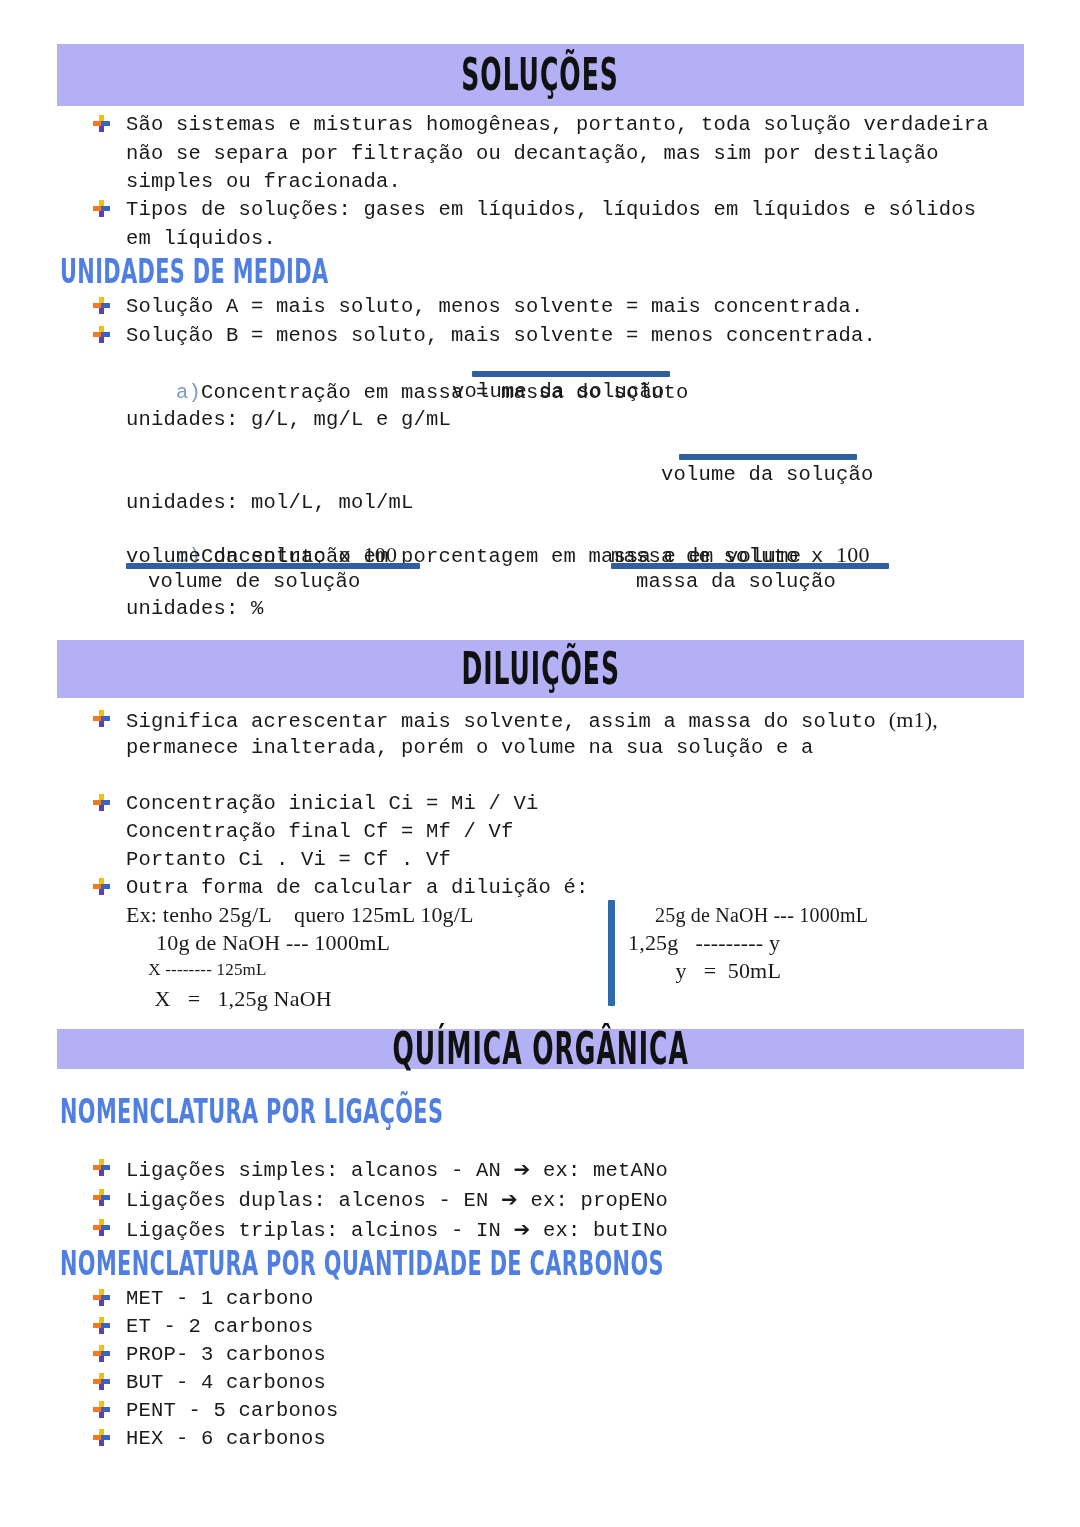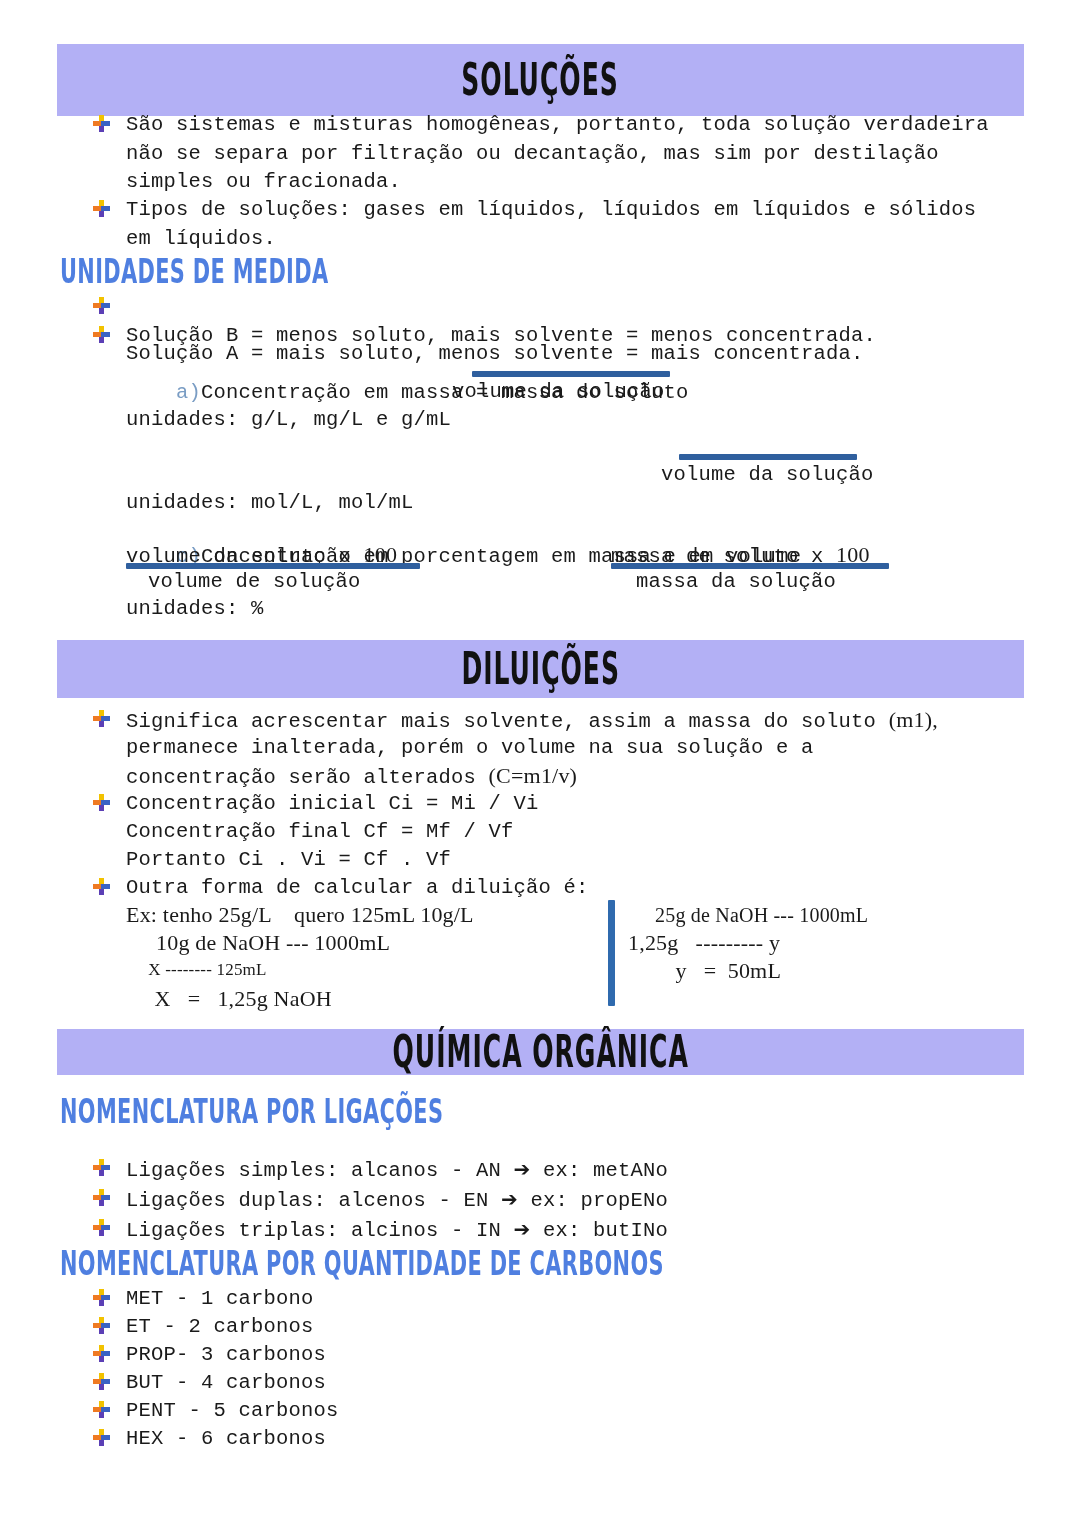--- a/index.html
+++ b/index.html
@@ -108,21 +108,21 @@
     font-family: "DejaVu Sans", sans-serif;
     font-weight: 700;
     font-size: 20px;
   }
 </style>
 </head>
 <body>
 
 <div class="page">
 
-  <div class="banner" style="top:44px; height:72px;">
+  <div class="banner" style="top:44px; height:62px;">
     <span class="banner-title">SOLUÇÕES</span>
   </div>
 
   <span class="bullet" style="left:93px; top:115px;">
     <i class="v-top"></i>
       <i class="v-bot"></i>
       <i class="h-left"></i>
       <i class="h-right"></i>
   </span>
   <div class="txt" style="left:126px; top:111px; width:900px;">São sistemas e misturas homogêneas, portanto, toda solução verdadeira
@@ -139,21 +139,21 @@
 em líquidos.</div>
 
   <div class="subhead" style="left:60px; top:256px;">UNIDADES DE MEDIDA</div>
 
   <span class="bullet" style="left:93px; top:297px;">
     <i class="v-top"></i>
       <i class="v-bot"></i>
       <i class="h-left"></i>
       <i class="h-right"></i>
   </span>
-  <div class="txt" style="left:126px; top:293px;margin-top:47px;">Solução A = mais soluto, menos solvente = mais concentrada.</div>
+  <div class="txt" style="left:126px; top:293px;">Solução A = mais soluto, menos solvente = mais concentrada.</div>
 
   <span class="bullet" style="left:93px; top:326px;">
     <i class="v-top"></i>
       <i class="v-bot"></i>
       <i class="h-left"></i>
       <i class="h-right"></i>
   </span>
   <div class="txt" style="left:126px; top:350px;">
     <span class="lbl-letter">a)</span><span>Concentração em massa = </span><span>massa do soluto</span>
   </div>
@@ -186,21 +186,20 @@
   </div>
 
   <span class="bullet" style="left:93px; top:710px;">
     <i class="v-top"></i>
       <i class="v-bot"></i>
       <i class="h-left"></i>
       <i class="h-right"></i>
   </span>
   <div class="txt" style="left:126px; top:706px;"><span>Significa acrescentar mais solvente, assim a massa do soluto </span><span class="serifnum">(m1),</span></div>
   <div class="txt" style="left:126px; top:734px;">permanece inalterada, porém o volume na sua solução e a</div>
-  <div class="txt" style="left:126px; top:762px;"><span>concentração serão alterados </span><span class="serifnum">(C=m1/v)</span></div>
 
   <span class="bullet" style="left:93px; top:794px;">
     <i class="v-top"></i>
       <i class="v-bot"></i>
       <i class="h-left"></i>
       <i class="h-right"></i>
   </span>
   <div class="txt" style="left:126px; top:818px;">Concentração final Cf = Mf / Vf</div>
   <div class="txt" style="left:126px; top:790px;">Concentração inicial Ci = Mi / Vi</div>
   <div class="txt" style="left:126px; top:846px;">Portanto Ci . Vi = Cf . Vf</div>
@@ -217,21 +216,21 @@
   <div class="txt serifnum" style="left:126px; top:929px; font-size:22px; line-height:28px;margin-left:30px;">10g de NaOH --- 1000mL</div>
   <div class="txt serifnum" style="left:126px; top:956px; font-size:17px; line-height:28px;">     X -------- 125mL</div>
   <div class="txt serifnum" style="left:126px; top:985px; font-size:22px; line-height:28px;">     X   =   1,25g NaOH</div>
 
   <div class="vdivider" style="left:608px; top:900px; height:106px;"></div>
 
   <div class="txt serifnum" style="left:655px; top:901px; font-size:20px; line-height:28px;">25g de NaOH --- 1000mL</div>
   <div class="txt serifnum" style="left:628px; top:929px; font-size:22px; line-height:28px;">1,25g   --------- y</div>
   <div class="txt serifnum" style="left:664px; top:957px; font-size:22px; line-height:28px;">  y   =  50mL</div>
 
-  <div class="banner" style="top:1029px; height:46px;">
+  <div class="banner" style="top:1029px; height:40px;">
     <span class="banner-title">QUÍMICA ORGÂNICA</span>
   </div>
 
   <div class="subhead" style="left:60px; top:1096px;">NOMENCLATURA POR LIGAÇÕES</div>
 
   <span class="bullet" style="left:93px; top:1159px;">
     <i class="v-top"></i>
       <i class="v-bot"></i>
       <i class="h-left"></i>
       <i class="h-right"></i>

